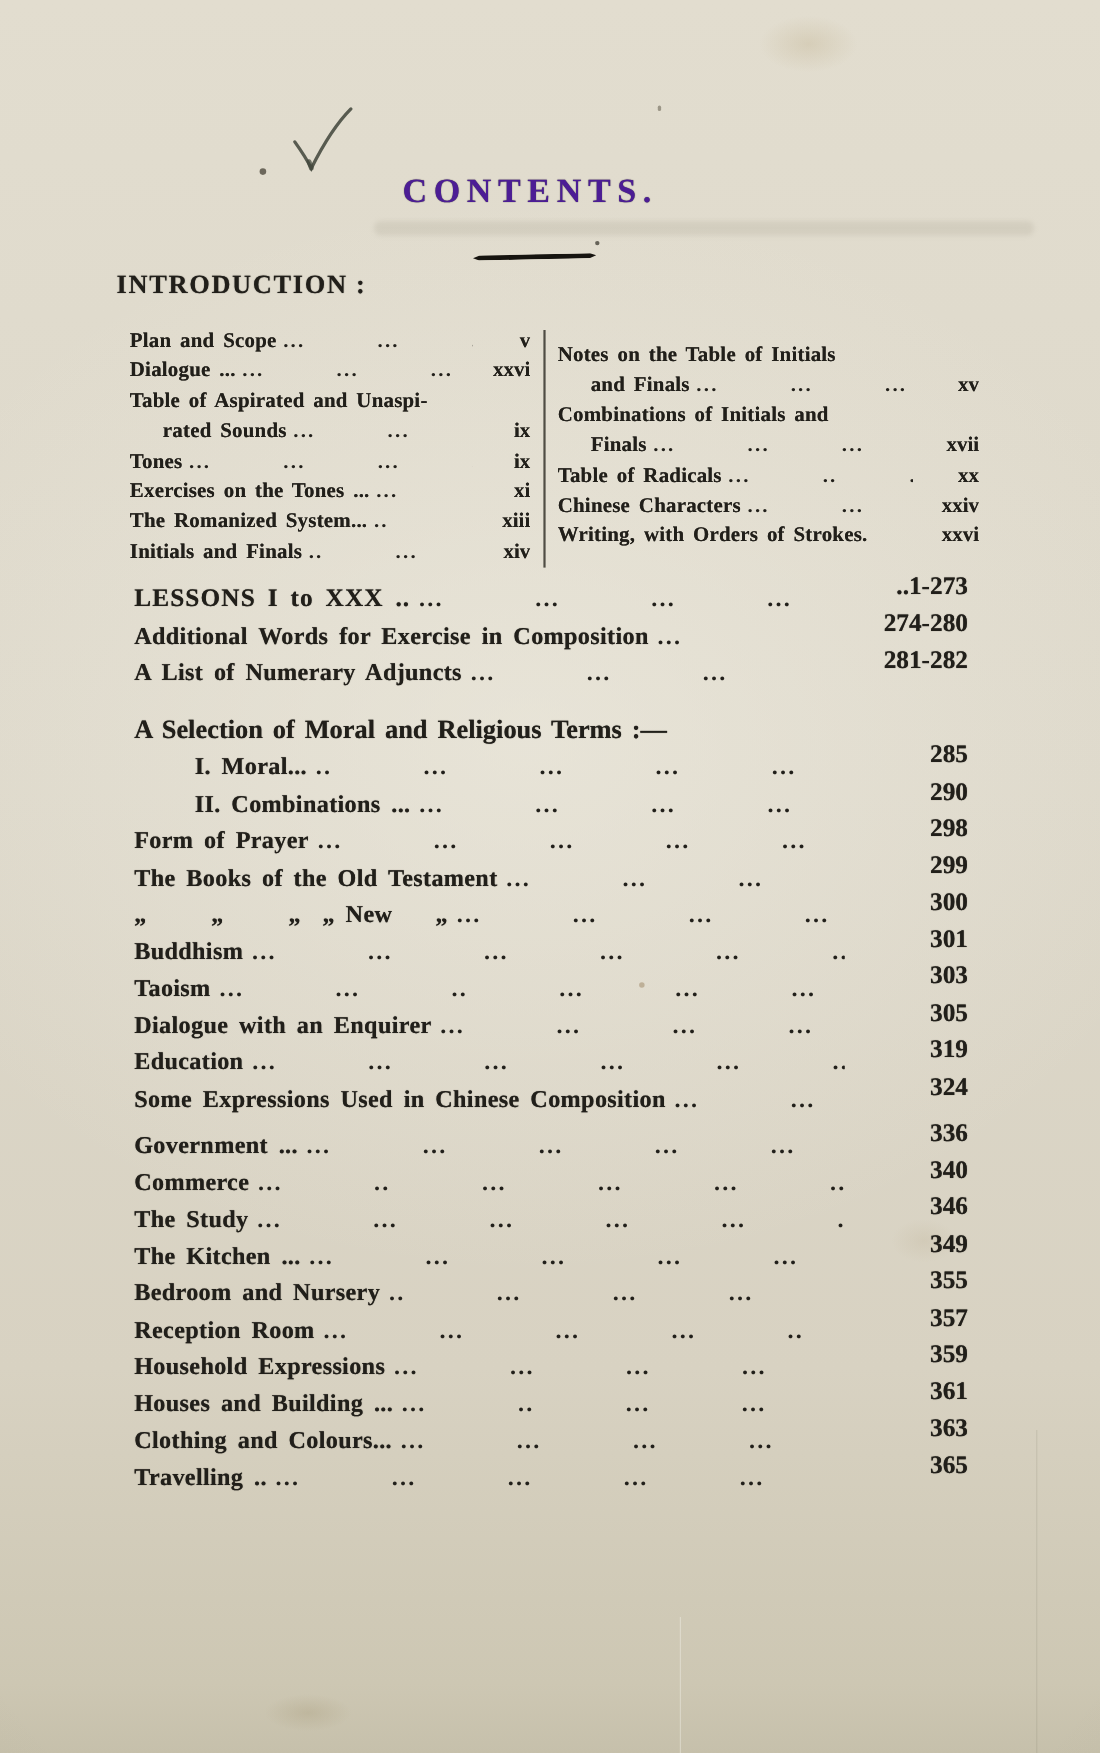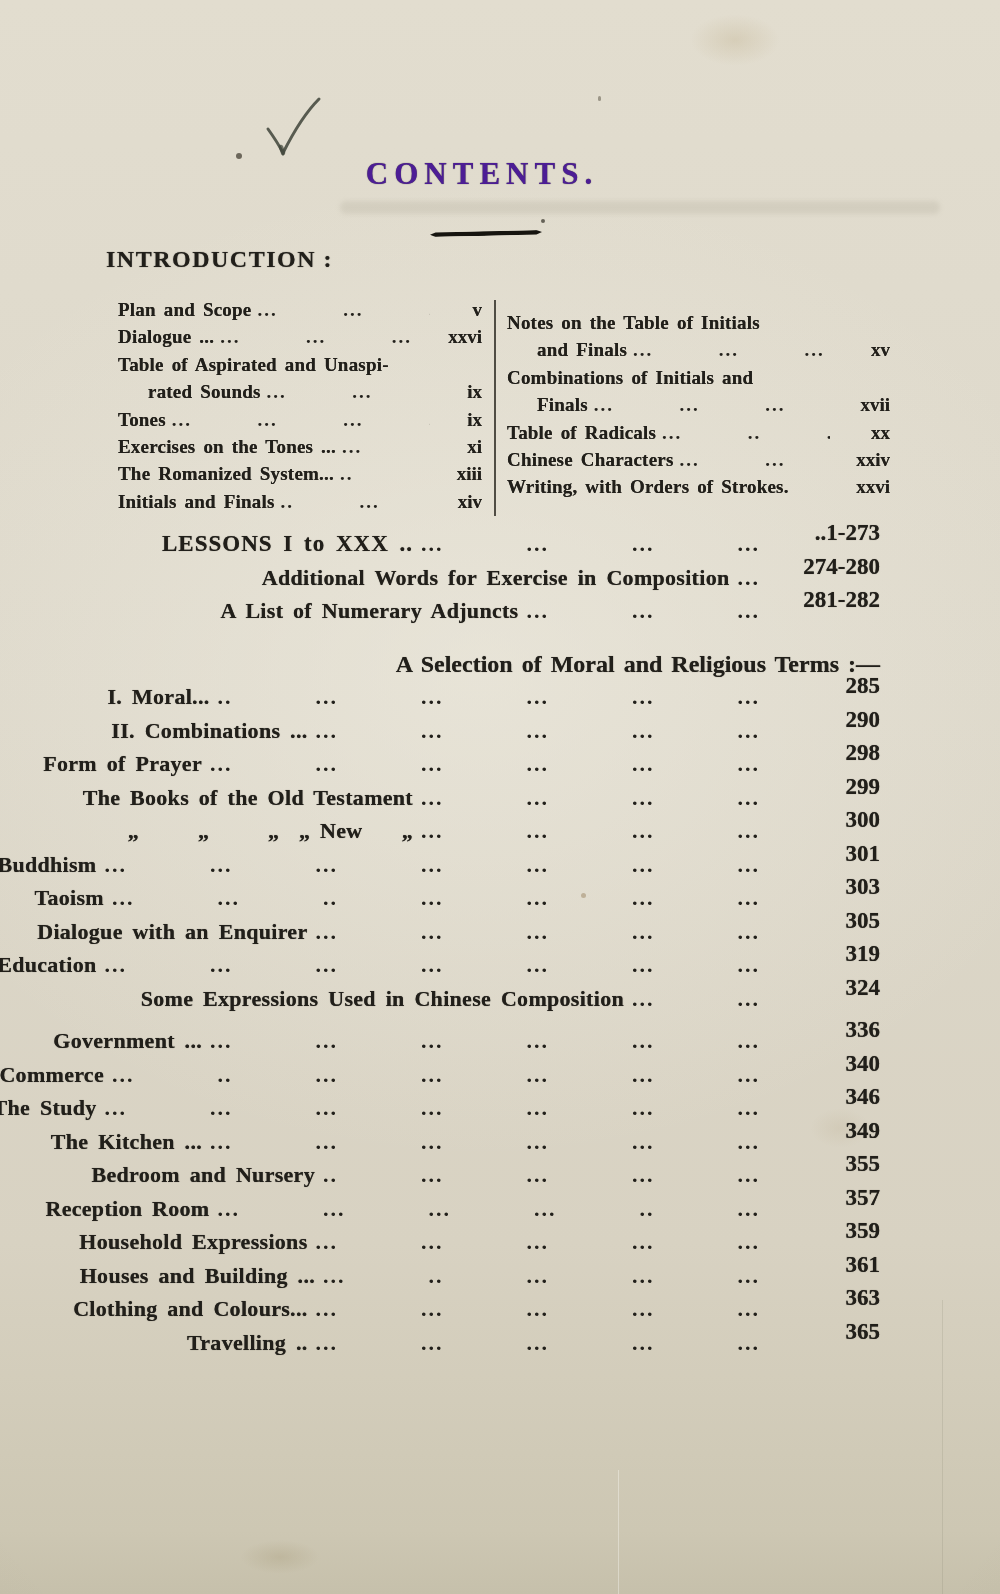--- a/index.html
+++ b/index.html
@@ -42,21 +42,21 @@
   .col-right{top:312px;left:507px;width:383px;}
   .vdiv{position:absolute;top:300px;left:494px;width:2px;height:216px;background:#2b2820;opacity:.8;}
   .irow{display:flex;align-items:baseline;height:27.4px;font-size:19px;font-weight:bold;overflow:hidden;}
   .irow .lbl{white-space:pre;flex-shrink:0;word-spacing:3px;letter-spacing:.2px;text-shadow:0 0 .6px rgba(25,22,16,.8);}
   .irow .dots{flex:1;overflow:hidden;white-space:pre;word-spacing:26px;letter-spacing:2px;padding:0 6px;}
   .irow .pg{flex-shrink:0;text-align:right;font-size:19px;text-shadow:0 0 .6px rgba(25,22,16,.8);}
   .col-left .pg{width:52px;}
   .col-right .pg{width:60px;}
   .ind1 .lbl{padding-left:30px;}
   
-  .main{position:absolute;top:531px;left:122px;width:758px;display:flex;flex-direction:column;align-items:flex-end;}
+  .main{position:absolute;top:531px;left:122px;width:758px;display:flex;flex-direction:column;}
   .mrow{display:flex;align-items:baseline;height:33.5px;font-size:22px;font-weight:bold;overflow:visible;}
   .mrow .lbl{white-space:pre;flex-shrink:0;word-spacing:4px;letter-spacing:.3px;text-shadow:0 0 .7px rgba(25,22,16,.8);}
   .mrow .dots{flex:1;overflow:hidden;white-space:pre;word-spacing:34px;letter-spacing:2px;padding:0 8px;align-self:baseline;}
   .mrow .pg{flex-shrink:0;width:112px;text-align:right;font-size:23px;transform:translateY(-11px);
     text-shadow:0 0 .7px rgba(25,22,16,.8);}
   .lessons .lbl{font-size:23px;letter-spacing:1px;}
   .ind2 .lbl{padding-left:55px;}
   .heading-row{height:33.5px;font-size:24px;font-weight:bold;word-spacing:3px;
     text-shadow:0 0 .7px rgba(25,22,16,.8);}
   .gap1{height:19px;}

